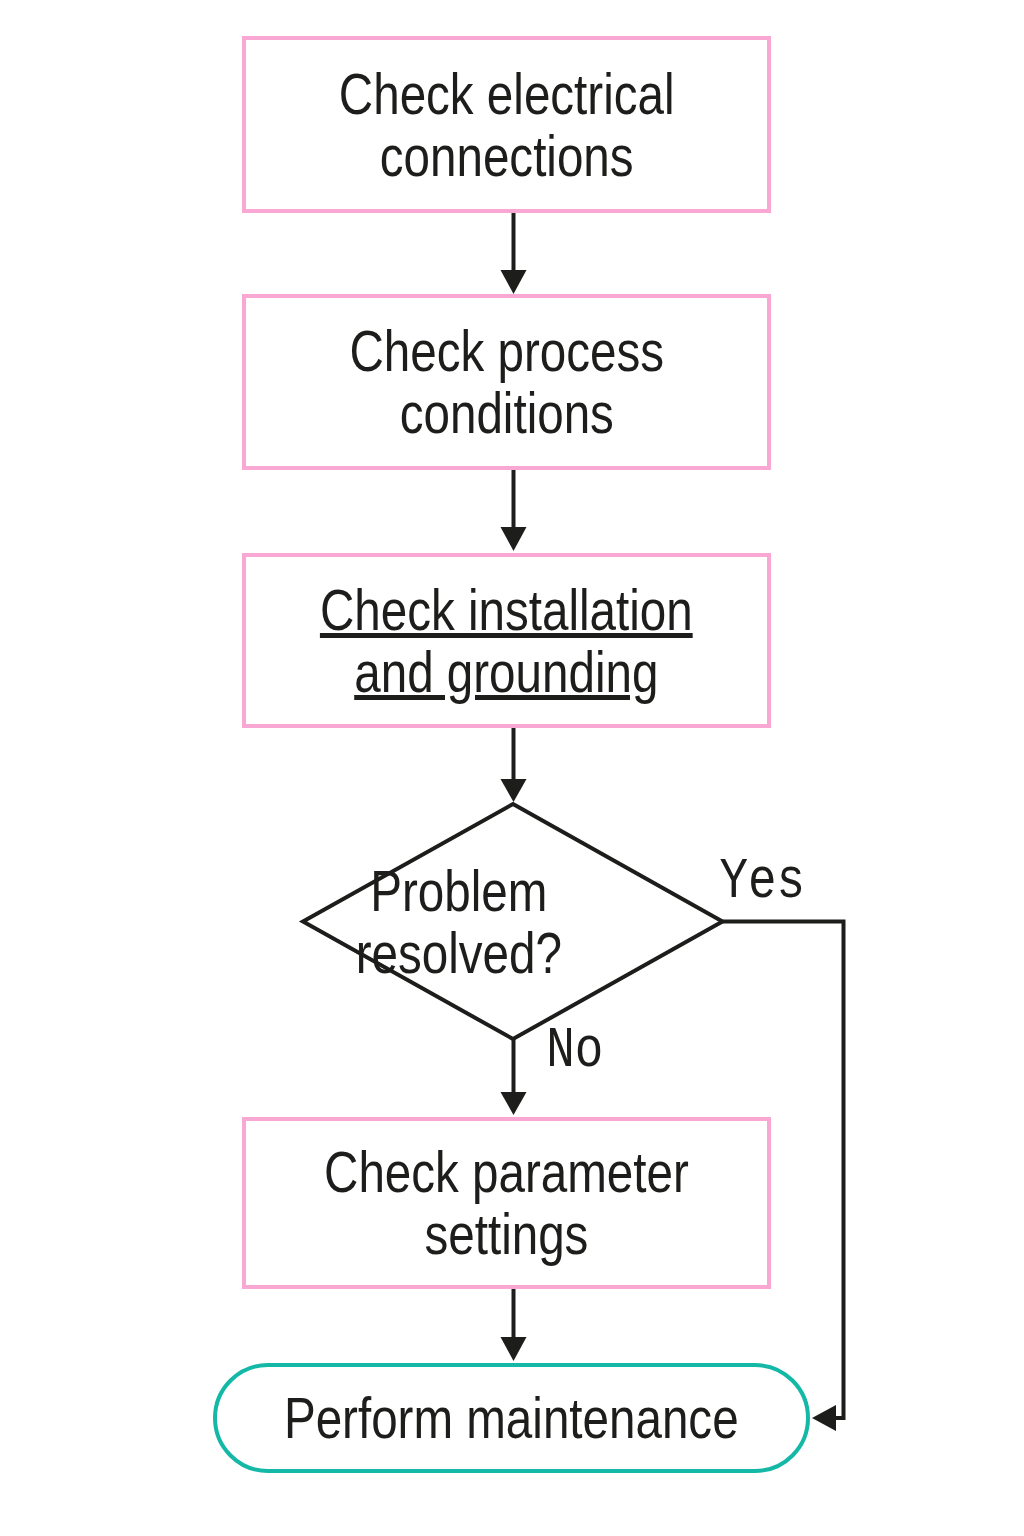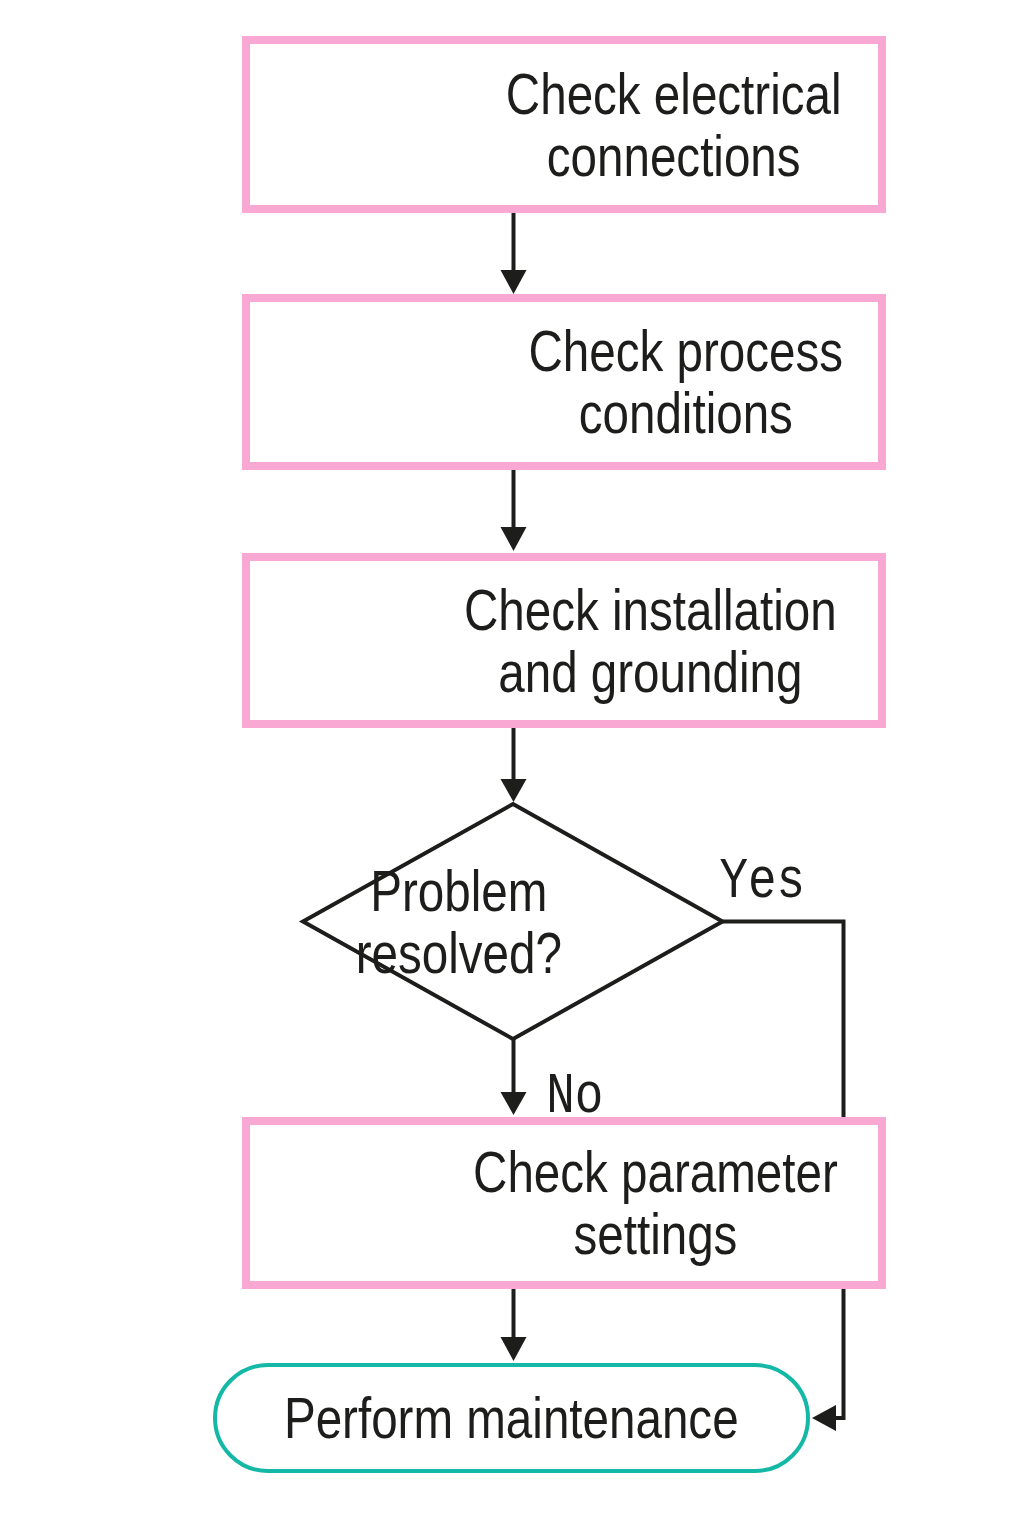--- a/index.html
+++ b/index.html
@@ -27,23 +27,22 @@
     position: absolute;
     box-sizing: border-box;
     display: flex;
     align-items: center;
     justify-content: center;
     text-align: center;
     background: #ffffff;
   }
   .process {
     left: 242px;
-    width: 644px;
-    border: 8px solid #f9a8d4;
-    justify-content: flex-end;
+    width: 529px;
+    border: 4px solid #f9a8d4;
   }
   .terminator {
     left: 213px;
     top: 1363px;
     width: 597px;
     height: 110px;
     border: 4px solid #14b8a6;
     border-radius: 55px;
   }
   .diamond-label {
@@ -78,26 +77,26 @@
   .edge-label .label {
     display: inline-block;
   }
   #edge-label-yes {
     left: 710px;
     top: 851px;
     width: 100px;
   }
   #edge-label-no {
     left: 520px;
-    top: 1066px;
+    top: 1020px;
     width: 90px;
   }
   #node-1 { top: 36px;   height: 177px; }
   #node-2 { top: 294px;  height: 176px; }
-  #node-3 { top: 553px;  height: 175px; }
+  #node-3 { top: 553px;  height: 175px; text-decoration: underline; }
   #node-5 { top: 1117px; height: 172px; }
 </style>
 </head>
 <body>
 
 <div id="canvas">
 
   <svg id="connector-layer" viewBox="0 0 1024 1536" xmlns="http://www.w3.org/2000/svg">
 
     <line x1="513.5" y1="213" x2="513.5" y2="272" stroke="#1d1d1b" stroke-width="4"></line>

